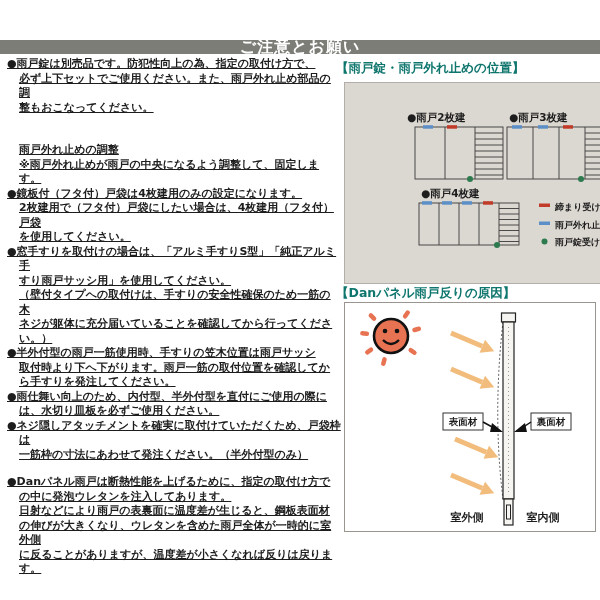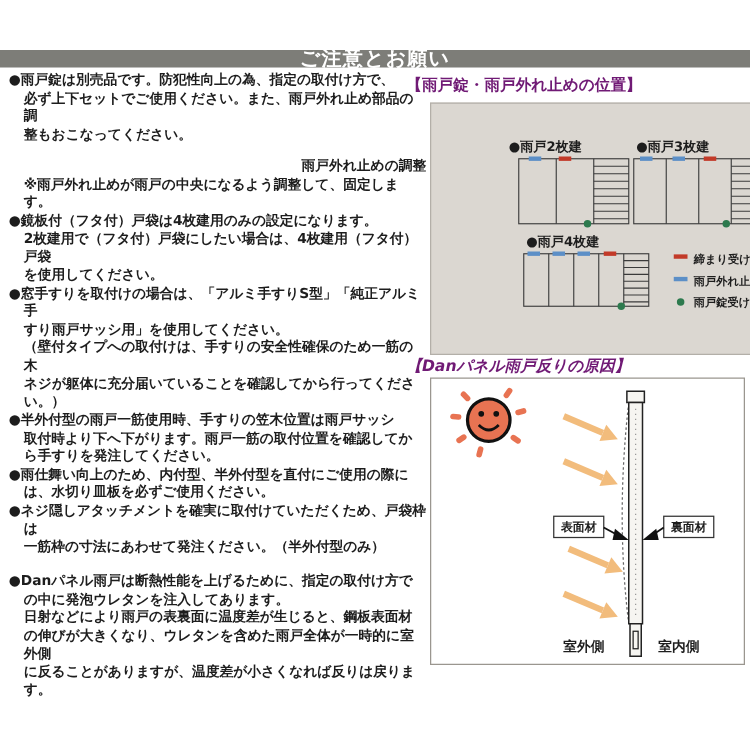--- a/index.html
+++ b/index.html
@@ -9,30 +9,30 @@
   }
   .header-bar {
     position:absolute; top:40px; left:0; width:600px; height:14px;
     background:#7d7d78; color:#ffffff; font-size:16px; font-weight:bold;
     text-align:center; line-height:14px; letter-spacing:1px;
   }
   .notes {
     position:absolute; top:57px; left:7px; width:334px;
     color:#1d1d1d; font-size:11px; font-weight:bold; line-height:14.5px;
   }
-  .notes p { margin:0; padding-left:12px; text-indent:-12px; white-space:pre-line; }
+  .notes p { margin:0; padding-left:12px; text-indent:-12px; white-space:pre-line;text-decoration:underline; }
   .notes p.indent { text-indent:0; }
-  .notes p.gap { margin-top:11px;text-align:right; }
+  .notes p.gap { margin-top:28px; }
   .notes p.gap-lg { margin-top:13px; }
   .box-title {
-    position:absolute; left:325px; font-size:12.5px; font-weight:bold; color:#701a75;
+    position:absolute; left:336px; font-size:12.5px; font-weight:bold; color:#0f766e;
     white-space:nowrap;
   }
   #title1 { top:60px; }
-  #title2 { top:285px;font-style:italic; }
+  #title2 { top:285px; }
   .panel-box { position:absolute; left:344px; width:250px; }
   #box1 { top:82px; height:200px; background:#dbd7d1; border:1px solid #b3afa8;padding-left:36px; }
   #box2 { top:302px; height:228px; background:#ffffff; border:1px solid #9a968f; }
   svg { display:block; }
   svg text { font-family:"DejaVu Sans", sans-serif; font-weight:bold; fill:#1d1d1d; }
   .diagram-label { font-size:10.5px; }
   .legend-label { font-size:9px; }
   .side-label { font-size:11px; }
   .material-label { font-size:9.5px; }
 </style>

